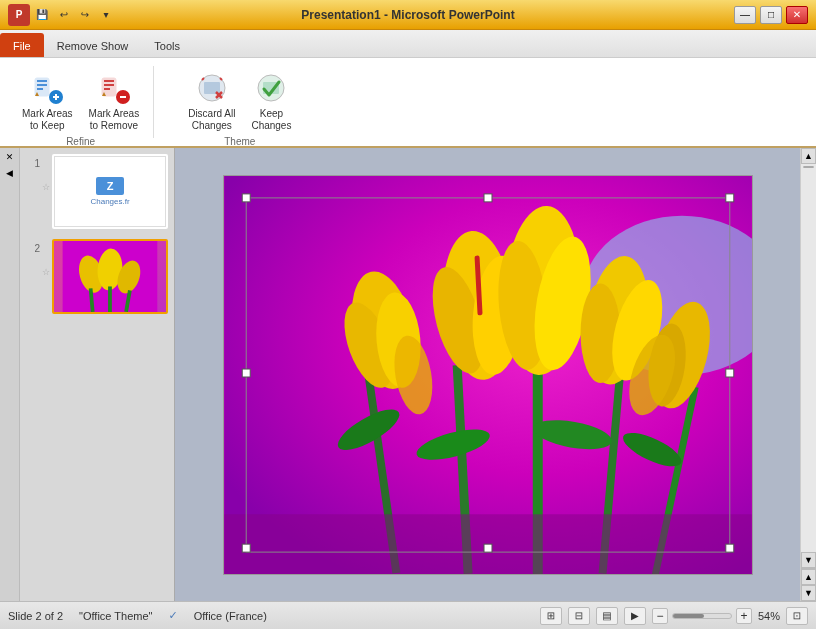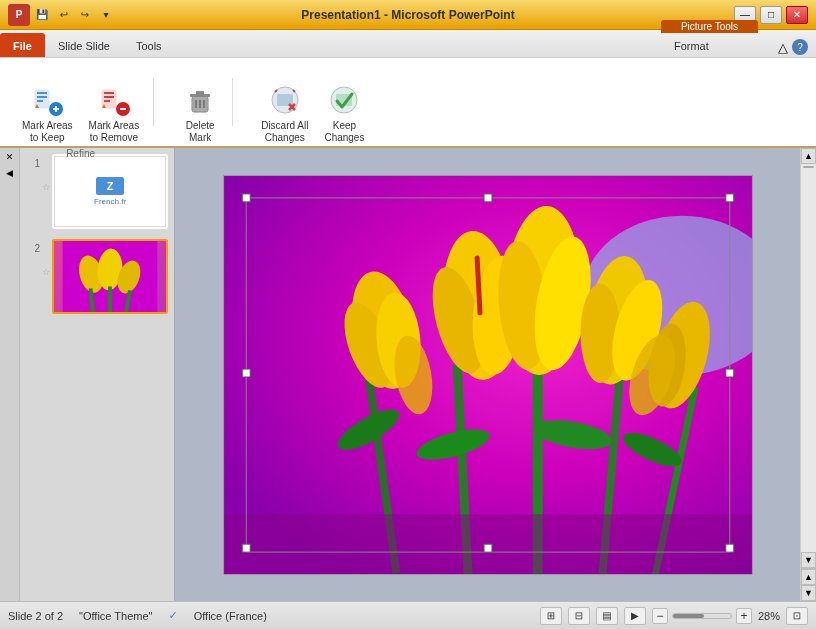--- a/index.html
+++ b/index.html
@@ -40,32 +40,31 @@
       border-color: #ccc;
       border-bottom: 1px solid white;
       color: #333;
       margin-bottom: -1px;
       z-index: 1;
     }
     .ribbon-tab.file-tab {
       background: #d04010;
       color: white;
       border-radius: 3px 3px 0 0;
-      font-weight: bold;
     }
 
     
     .ribbon-content {
       background: white;
       border-bottom: 2px solid #c0a060;
       height: 90px;
       display: flex;
       align-items: stretch;
-      padding: 20px 8px;
-      gap: 14px;
+      padding: 8px 8px;
+      gap: 20px;
     }
     .ribbon-group {
       display: flex;
       flex-direction: column;
       align-items: center;
       padding: 0 8px;
       border-right: 1px solid #ddd;
       position: relative;
     }
     .ribbon-group:last-child { border-right: none; }
@@ -332,34 +331,22 @@
   <div class="title-bar-right">
     <div class="win-btn">—</div>
     <div class="win-btn">□</div>
     <div class="win-btn close">✕</div>
   </div>
 </div>
 
 <div class="ribbon-tabs-row">
   <div class="ribbon-tabs-left">
     <div class="ribbon-tab file-tab">File</div>
-    <div class="ribbon-tab">Slide Slide</div>
+    <div class="ribbon-tab">Remove Show</div>
     <div class="ribbon-tab">Tools</div>
-  </div>
-  <div class="ribbon-tabs-right">
-    <div class="picture-tools-group">
-      <div class="picture-tools-top">Picture Tools</div>
-      <div class="picture-tools-tabs">
-        <div class="ribbon-tab">Format</div>
-      </div>
-    </div>
-    <div style="display:flex;align-items:center;padding-bottom:2px;gap:4px;padding-left:20px;">
-      <span style="font-size:13px;cursor:pointer;">△</span>
-      <span style="background:#4a7ab8;color:white;border-radius:50%;width:16px;height:16px;display:flex;align-items:center;justify-content:center;font-size:10px;cursor:pointer;">?</span>
-    </div>
   </div>
 </div>
 
 <div class="ribbon-content">
 
   <div class="ribbon-group">
     <div class="ribbon-group-buttons">
 
       <div class="ribbon-btn">
         <div class="ribbon-btn-icon">
@@ -391,38 +378,20 @@
             <rect x="24" y="26" width="6" height="2" fill="white"></rect>
             <polygon points="6,26 8,22 10,26" fill="#c08020"></polygon>
           </svg>
         </div>
         <div class="ribbon-btn-label">Mark Areas<br>to Remove</div>
       </div>
     </div>
     <div class="ribbon-group-label">Refine</div>
   </div>
 
-  <div class="ribbon-group">
-    <div class="ribbon-group-buttons">
-      <div class="ribbon-btn">
-        <div class="ribbon-btn-icon">
-          <svg width="36" height="36" viewBox="0 0 36 36">
-            <rect x="10" y="14" width="16" height="16" rx="2" fill="#aaa" stroke="#888" stroke-width="1"></rect>
-            <rect x="8" y="12" width="20" height="3" rx="1" fill="#888"></rect>
-            <rect x="14" y="9" width="8" height="4" rx="1" fill="#888"></rect>
-            <line x1="14" y1="18" x2="14" y2="26" stroke="#666" stroke-width="1.5"></line>
-            <line x1="18" y1="18" x2="18" y2="26" stroke="#666" stroke-width="1.5"></line>
-            <line x1="22" y1="18" x2="22" y2="26" stroke="#666" stroke-width="1.5"></line>
-          </svg>
-        </div>
-        <div class="ribbon-btn-label">Delete<br>Mark</div>
-      </div>
-    </div>
-    <div class="ribbon-group-label"></div>
-  </div>
 
   <div class="ribbon-group">
     <div class="ribbon-group-buttons">
 
       <div class="ribbon-btn">
         <div class="ribbon-btn-icon">
           <svg width="36" height="36" viewBox="0 0 36 36">
             <circle cx="18" cy="18" r="13" fill="#e0e8f0" stroke="#bbb" stroke-width="1"></circle>
             <rect x="10" y="12" width="16" height="12" rx="1" fill="#88aacc" opacity="0.5"></rect>
             <line x1="8" y1="10" x2="10" y2="8" stroke="#d04040" stroke-width="2"></line>
@@ -440,42 +409,42 @@
           <svg width="36" height="36" viewBox="0 0 36 36">
             <circle cx="18" cy="18" r="13" fill="#e0f0e8" stroke="#bbb" stroke-width="1"></circle>
             <rect x="10" y="12" width="16" height="12" rx="1" fill="#88ccaa" opacity="0.5"></rect>
 
             <polyline points="11,19 16,25 26,12" fill="none" stroke="#40a040" stroke-width="3" stroke-linejoin="round" stroke-linecap="round"></polyline>
           </svg>
         </div>
         <div class="ribbon-btn-label">Keep<br>Changes</div>
       </div>
     </div>
-    <div class="ribbon-group-label">French</div>
+    <div class="ribbon-group-label">Theme</div>
   </div>
 </div>
 
 <div class="main-area" style="height: 453px;">
 
   <div style="display:flex;height:100%;">
     <div style="width:20px;background:#d0d0d0;border-right:1px solid #bbb;display:flex;flex-direction:column;align-items:center;padding:4px 0;gap:2px;">
       <div style="font-size:9px;cursor:pointer;">✕</div>
       <div style="font-size:9px;cursor:pointer;margin-top:4px;">◀</div>
     </div>
 
     <div class="slide-panel">
 
       <div class="panel-thumb-row">
         <div class="slide-num">1</div>
         <div class="slide-star" style="font-size:9px;color:#aaa;padding-top:28px;">☆</div>
         <div class="slide-thumb-inner">
           <div class="thumb1-content">
             <div class="zebulon-logo">
               <div class="zebulon-z">Z</div>
-              <div class="zebulon-text">French.fr</div>
+              <div class="zebulon-text">Changes.fr</div>
             </div>
           </div>
         </div>
       </div>
 
       <div class="panel-thumb-row">
         <div class="slide-num">2</div>
         <div class="slide-star" style="font-size:9px;color:#aaa;padding-top:28px;">☆</div>
         <div class="slide-thumb-inner active">
           <div class="thumb2-content">
@@ -592,16 +561,16 @@
     <div class="view-btn">⊟</div>
     <div class="view-btn">▤</div>
     <div class="view-btn">▶</div>
     <div class="zoom-slider">
       <div class="zoom-minus">−</div>
       <div class="zoom-track">
         <div class="zoom-fill"></div>
       </div>
       <div class="zoom-plus">+</div>
     </div>
-    <span>28%</span>
+    <span>54%</span>
     <div class="view-btn">⊡</div>
   </div>
 </div>
 
 </body></html>

